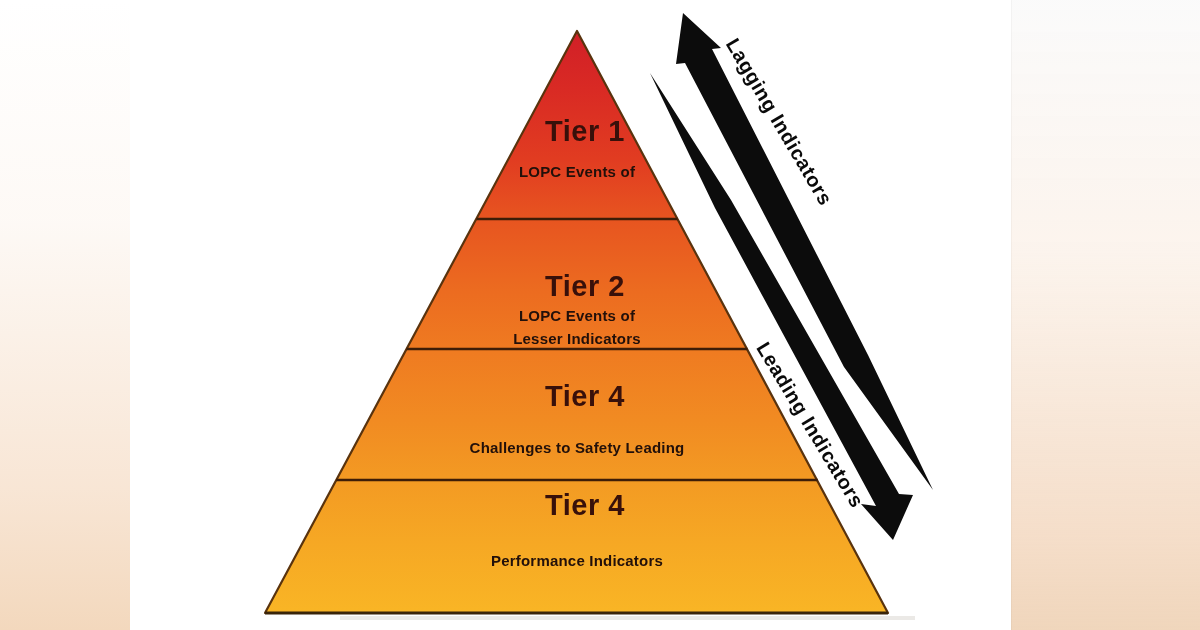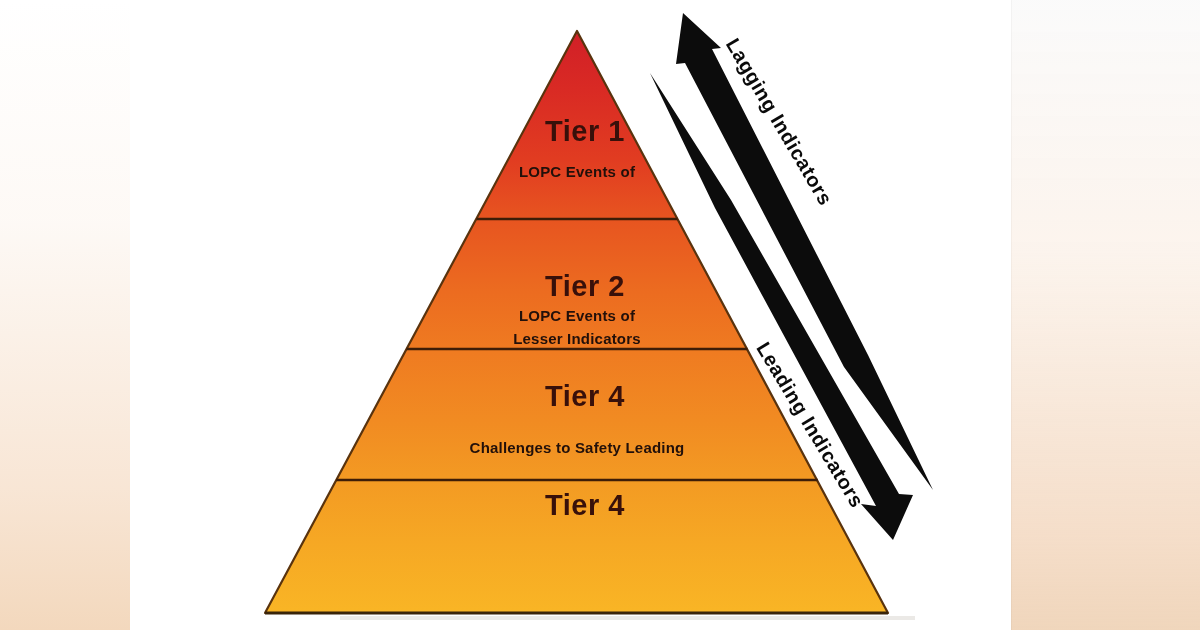--- a/index.html
+++ b/index.html
@@ -109,18 +109,19 @@
     <div>Lesser Indicators</div>
   </div>
 
   <div class="tier-heading th-3">Tier 4</div>
   <div class="tier-sub ts-3">
     <div>Challenges to Safety Leading</div>
   </div>
 
   <div class="tier-heading th-4">Tier 4</div>
   <div class="tier-sub ts-4">
+    <div>Performance Indicators</div>
   </div>
 
   <div class="arrow-label lagging">Lagging Indicators</div>
   <div class="arrow-label leading">Leading Indicators</div>
 
 </div>
 
 </body></html>

